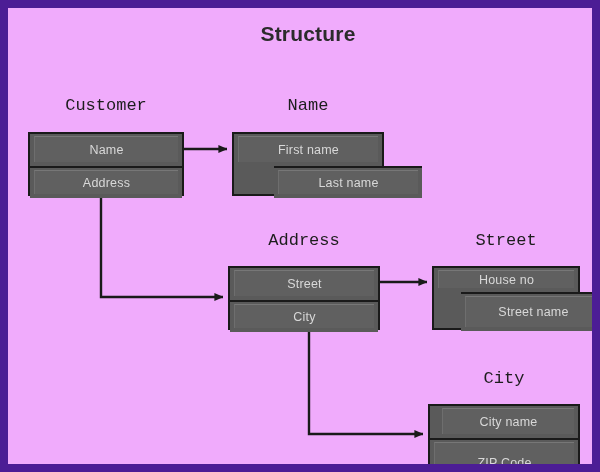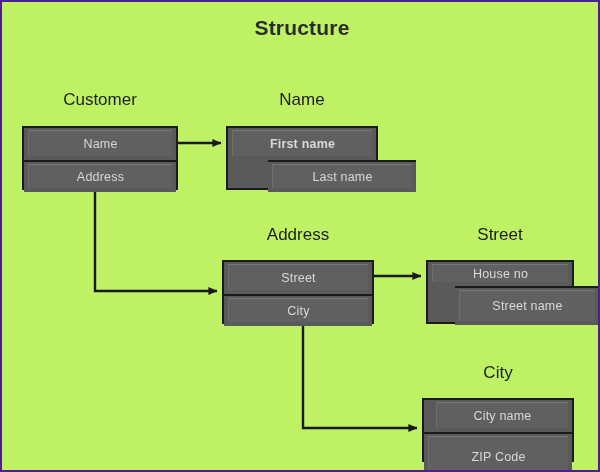--- a/index.html
+++ b/index.html
@@ -4,23 +4,23 @@
 <style>
   html, body {
     margin: 0;
     padding: 0;
     background: #ffffff;
   }
   #canvas {
     position: relative;
     width: 600px;
     height: 472px;
-    background: #bef264;
+    background: #f0abfc;
     box-sizing: border-box;
-    border: 2px solid #4c1d95;
+    border: 8px solid #4c1d95;
     overflow: hidden;
     font-family: "Liberation Sans", sans-serif;
   }
   #diagram-title {
     position: absolute;
     left: 0;
     top: 14px;
     width: 600px;
     text-align: center;
     font-size: 21px;
@@ -32,20 +32,21 @@
     position: absolute;
   }
   .entity-label {
     position: absolute;
     left: 0;
     width: 100%;
     text-align: center;
     font-size: 17px;
     color: #1d1d1d;
     white-space: nowrap;
+    font-family: Liberation Mono, monospace;
   }
   .entity-box {
     position: absolute;
     left: 0;
     box-sizing: border-box;
     border: 2px solid #1a1a1a;
     background: #5a5a5a;
   }
   .field-row {
     box-sizing: border-box;
@@ -111,21 +112,21 @@
       </div>
       <div class="field-row divider" style="height: 32px;">
         <span class="inner">Address</span>
       </div>
     </div>
   </div>
 
   <div class="entity">
     <div class="entity-label" style="left: 224px; top: 88px; width: 152px;">Name</div>
     <div class="entity-box" style="left: 224px; top: 124px; width: 152px; height: 64px;">
-      <div class="field-row" style="height: 32px; font-weight: bold;">
+      <div class="field-row" style="height: 32px;">
         <span class="inner">First name</span>
       </div>
       <div class="field-row divider" style="height: 32px; margin-left: 40px;">
         <span class="inner">Last name</span>
       </div>
     </div>
   </div>
 
   <div class="entity">
     <div class="entity-label" style="left: 220px; top: 223px; width: 152px;">Address</div>

